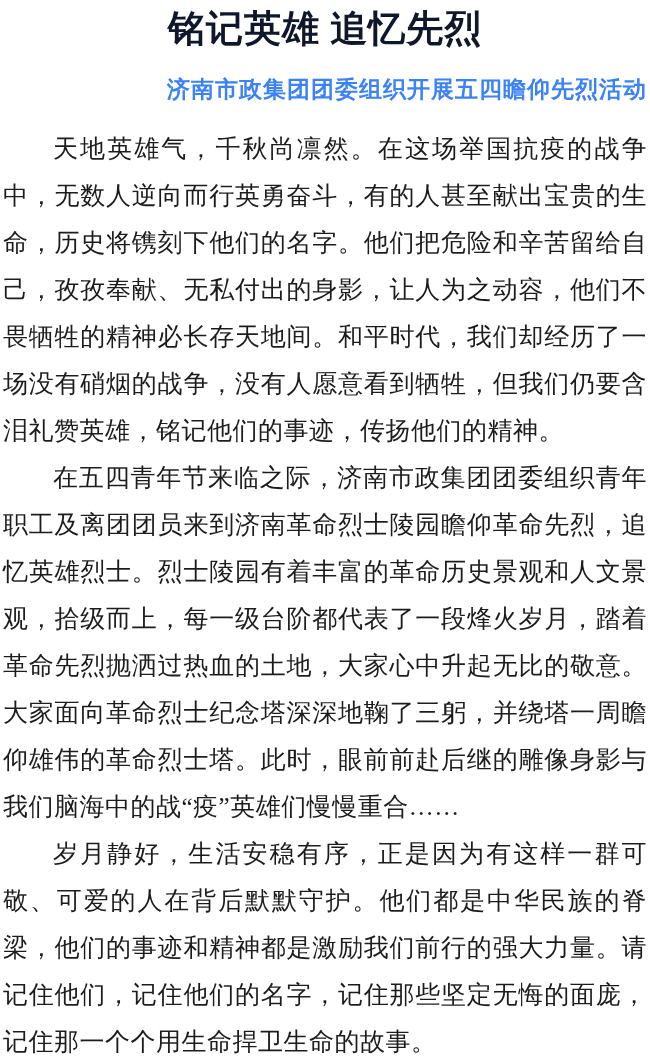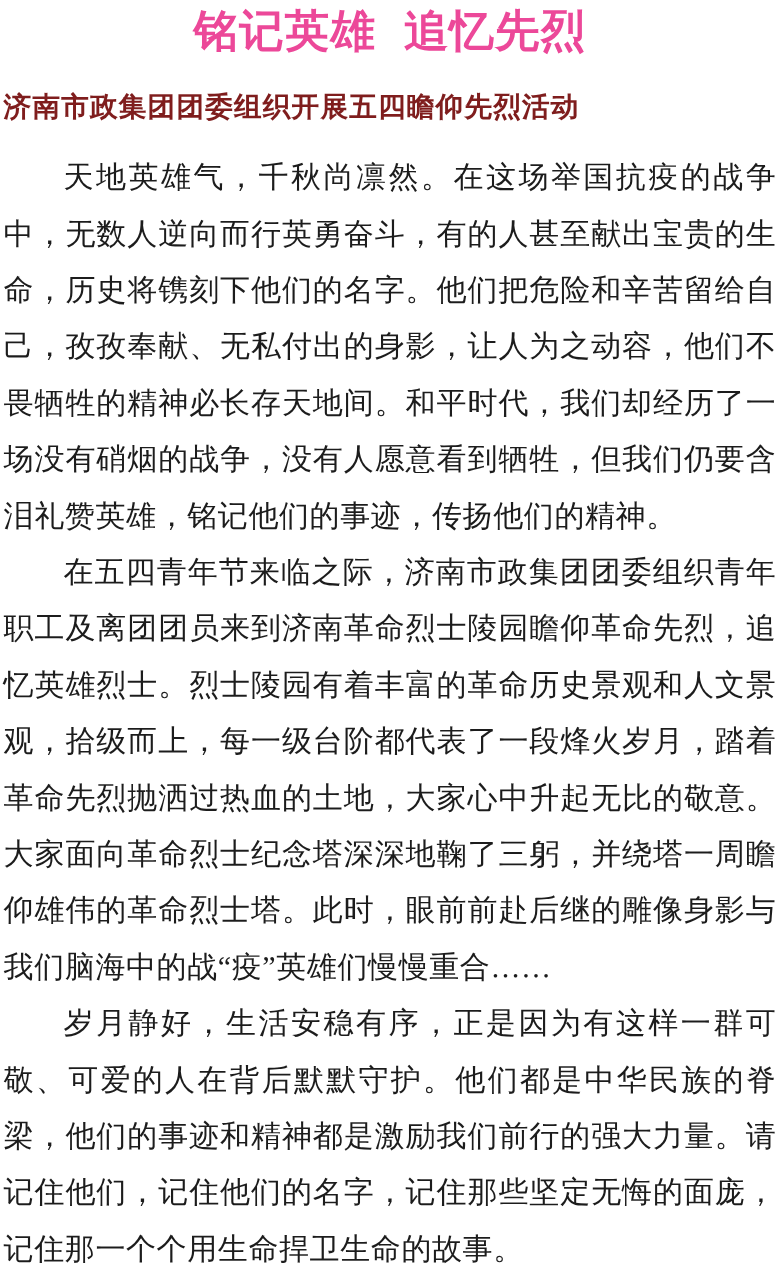--- a/index.html
+++ b/index.html
@@ -19,31 +19,31 @@
     padding: 5px 3px 0 3px;
     font-family: "Liberation Serif", "DejaVu Serif", serif;
   }
   .doc-title {
     margin: 2px 0 0 0;
     text-align: center;
     font-size: 37px;
     line-height: 44px;
     font-weight: bold;
     letter-spacing: 1px;
-    color: #ec4899;
-    font-family: Liberation Mono, monospace;
+    color: #0f172a;
+    font-family: Liberation Serif, serif;
   }
   .doc-subtitle {
     margin: 25px 0 0 0;
-    text-align: left;
+    text-align: right;
     font-size: 23px;
     line-height: 28px;
     font-weight: bold;
     letter-spacing: 1px;
-    color: #7f1d1d;
+    color: #3b82f6;
     font-family: "Liberation Serif", "DejaVu Serif", serif;
   }
   .doc-body {
     margin-top: 21px;
   }
   .doc-body p {
     margin: 0;
     font-size: 25px;
     line-height: 47px;
     text-align: justify;

